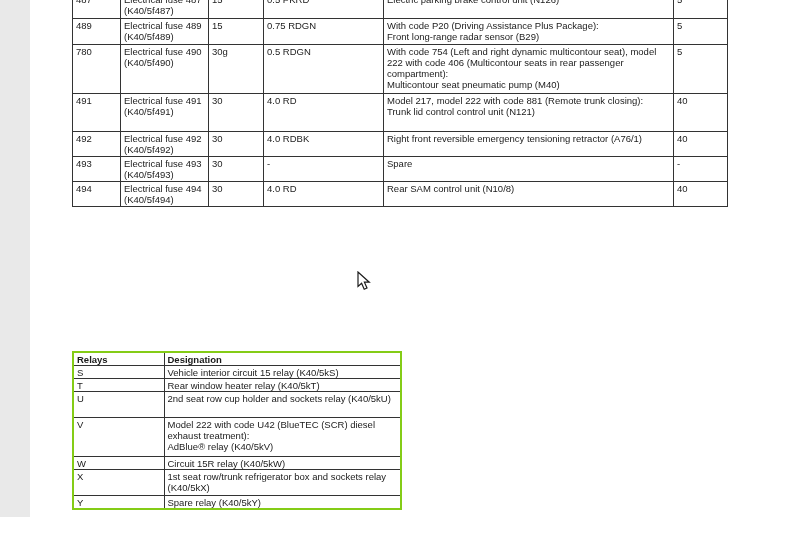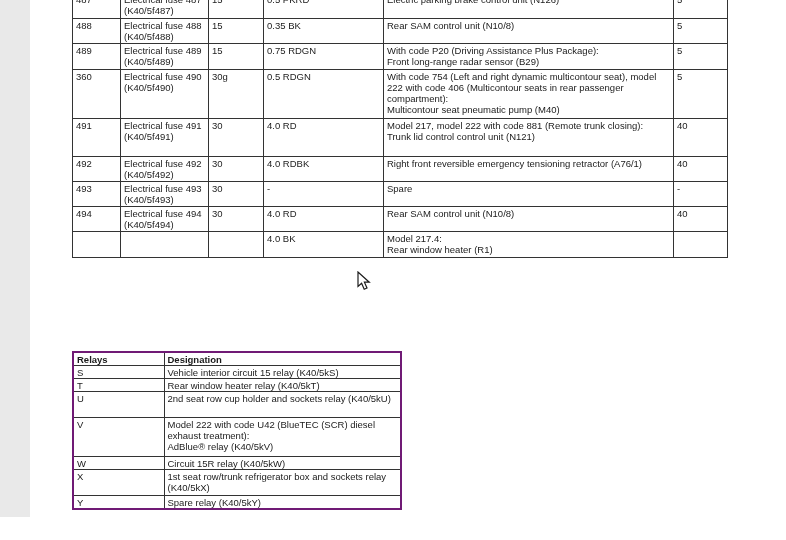--- a/index.html
+++ b/index.html
@@ -34,21 +34,21 @@
   .fuse-table col.c5{width:290px;}
   .fuse-table col.c6{width:54px;}
   tr.h26 td{height:24px;}
   tr.h25 td{height:23px;}
   tr.h49 td{height:47px;}
   tr.h38 td{height:36px;}
   tr.h27 td{height:25px;}
 
   
   .relay-table-wrap{position:absolute;left:72px;top:351px;}
-  .relay-table{width:328px;border:2px solid #701a75;}
+  .relay-table{width:328px;border:2px solid #84cc16;}
   .relay-table col.r1{width:91px;}
   .relay-table col.r2{width:237px;}
   tr.rh14 td, tr.rh14 th{height:11px;}
   tr.rh13 td{height:10px;}
   tr.rh27 td{height:24px;}
   tr.rh40 td{height:37px;}
   .relay-table th{text-align:left;font-size:9.5px;}
 
   .cursor{position:absolute;left:357px;top:271px;width:14px;height:20px;pointer-events:none;}
 </style>
@@ -74,49 +74,36 @@
             <div class="nw">Electrical fuse 487</div>
             <div>(K40/5f487)</div>
           </td>
         <td>15</td>
         <td>0.5 PKRD</td>
         <td>
             <div>Electric parking brake control unit (N126)</div>
           </td>
         <td>5</td>
       </tr>
-      <tr class="h25">
-        <td>488</td>
-        <td>
-            <div class="nw">Electrical fuse 488</div>
-            <div>(K40/5f488)</div>
-          </td>
-        <td>15</td>
-        <td>0.35 BK</td>
-        <td>
-            <div>Rear SAM control unit (N10/8)</div>
-          </td>
-        <td>5</td>
-      </tr>
       <tr class="h26">
         <td>489</td>
         <td>
             <div class="nw">Electrical fuse 489</div>
             <div>(K40/5f489)</div>
           </td>
         <td>15</td>
         <td>0.75 RDGN</td>
         <td>
             <div class="b">With code P20 (Driving Assistance Plus Package):</div>
             <div>Front long-range radar sensor (B29)</div>
           </td>
         <td>5</td>
       </tr>
       <tr class="h49">
-        <td>360</td>
+        <td>780</td>
         <td>
             <div class="nw">Electrical fuse 490</div>
             <div>(K40/5f490)</div>
           </td>
         <td>30g</td>
         <td>0.5 RDGN</td>
         <td>
             <div class="b">With code 754 (Left and right dynamic multicontour seat), model 222 with code 406 (Multicontour seats in rear passenger compartment):</div>
             <div>Multicontour seat pneumatic pump (M40)</div>
           </td>
@@ -167,34 +154,20 @@
         <td>
             <div class="nw">Electrical fuse 494</div>
             <div>(K40/5f494)</div>
           </td>
         <td>30</td>
         <td>4.0 RD</td>
         <td>
             <div>Rear SAM control unit (N10/8)</div>
           </td>
         <td>40</td>
-      </tr>
-      <tr class="h26">
-        <td></td>
-        <td>
-            <div class="nw"></div>
-            <div></div>
-          </td>
-        <td></td>
-        <td>4.0 BK</td>
-        <td>
-            <div class="b">Model 217.4:</div>
-            <div>Rear window heater (R1)</div>
-          </td>
-        <td></td>
       </tr>
     </tbody>
   </table>
 </div>
 
 <div class="relay-table-wrap">
   <table class="relay-table">
     <colgroup>
         <col class="r1">
         <col class="r2">

